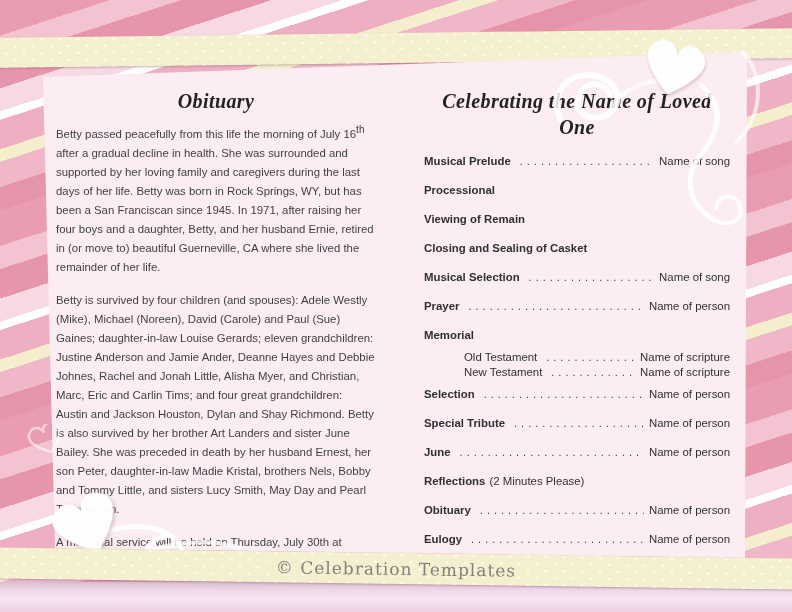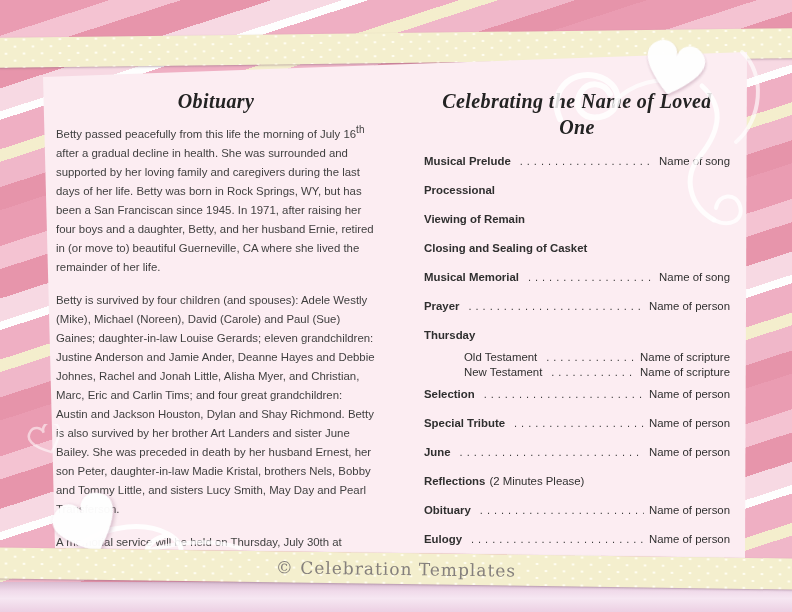--- a/index.html
+++ b/index.html
@@ -90,31 +90,31 @@
         <div class="prog-row">
           <span class="prog-label">Processional</span>
         </div>
         <div class="prog-row">
           <span class="prog-label">Viewing of Remain</span>
         </div>
         <div class="prog-row">
           <span class="prog-label">Closing and Sealing of Casket</span>
         </div>
         <div class="prog-row">
-          <span class="prog-label">Musical Memorial</span>
+          <span class="prog-label">Musical Selection</span>
           <span class="dots">..........................................................................................</span>
           <span class="prog-value">Name of song</span>
         </div>
         <div class="prog-row">
           <span class="prog-label">Prayer</span>
           <span class="dots">..........................................................................................</span>
           <span class="prog-value">Name of person</span>
         </div>
         <div class="prog-row">
-          <span class="prog-label">Thursday</span>
+          <span class="prog-label">Memorial</span>
         </div>
         <div class="prog-subrow">
           <span class="prog-sublabel">Old Testament</span>
           <span class="dots">..........................................................................................</span>
           <span class="prog-value">Name of scripture</span>
         </div>
         <div class="prog-subrow">
           <span class="prog-sublabel">New Testament</span>
           <span class="dots">..........................................................................................</span>
           <span class="prog-value">Name of scripture</span>

